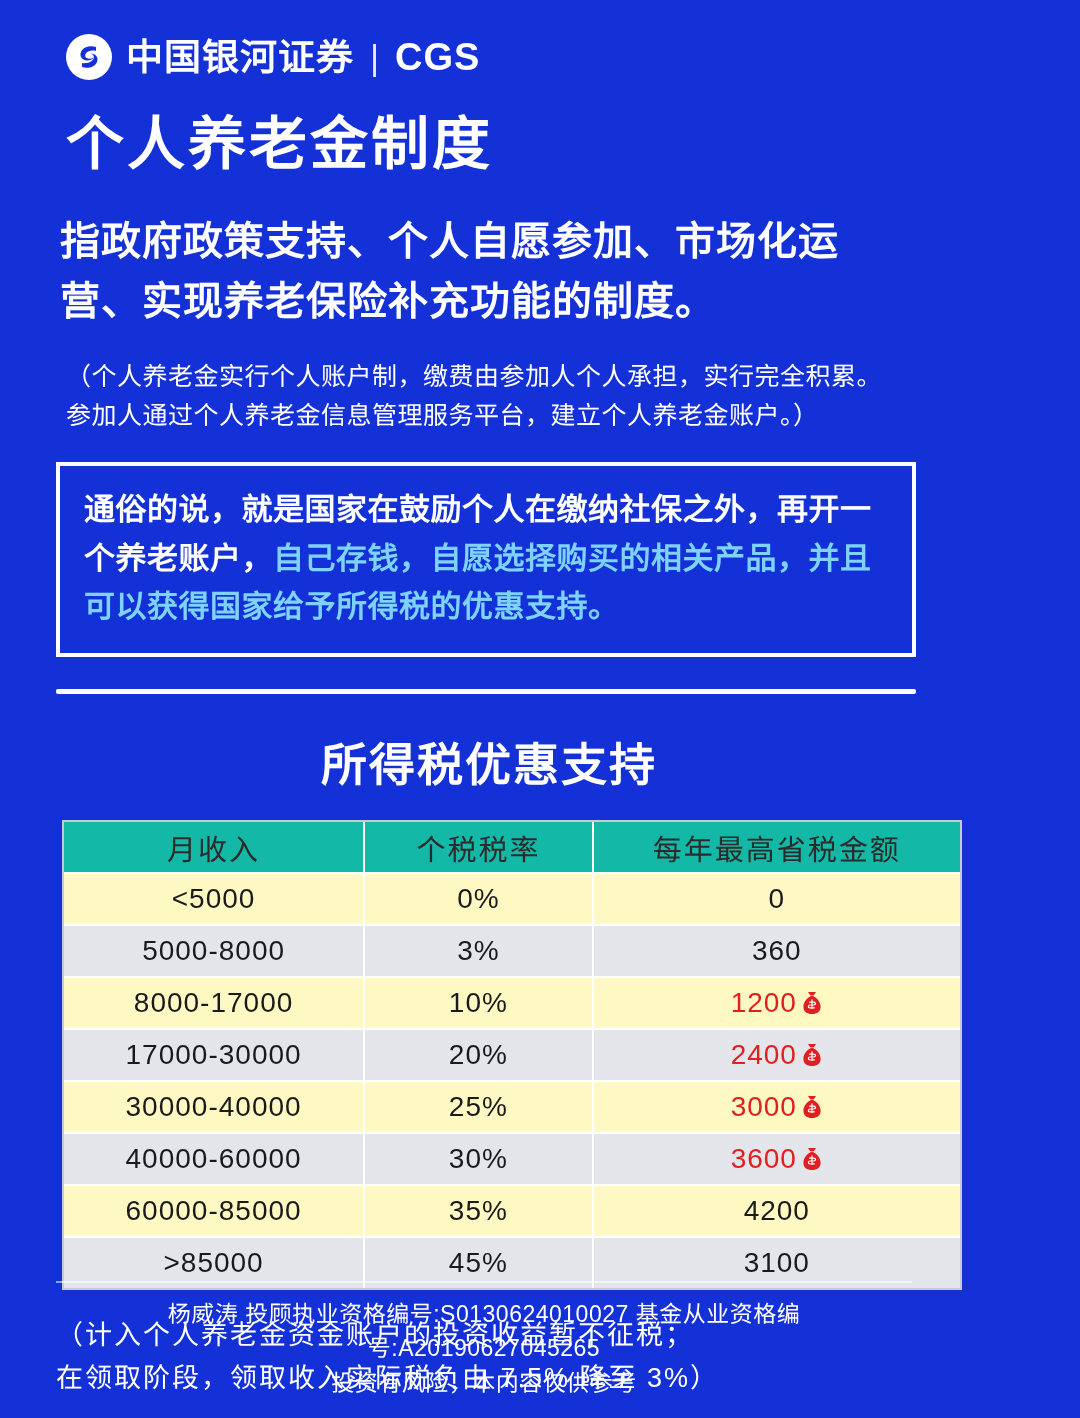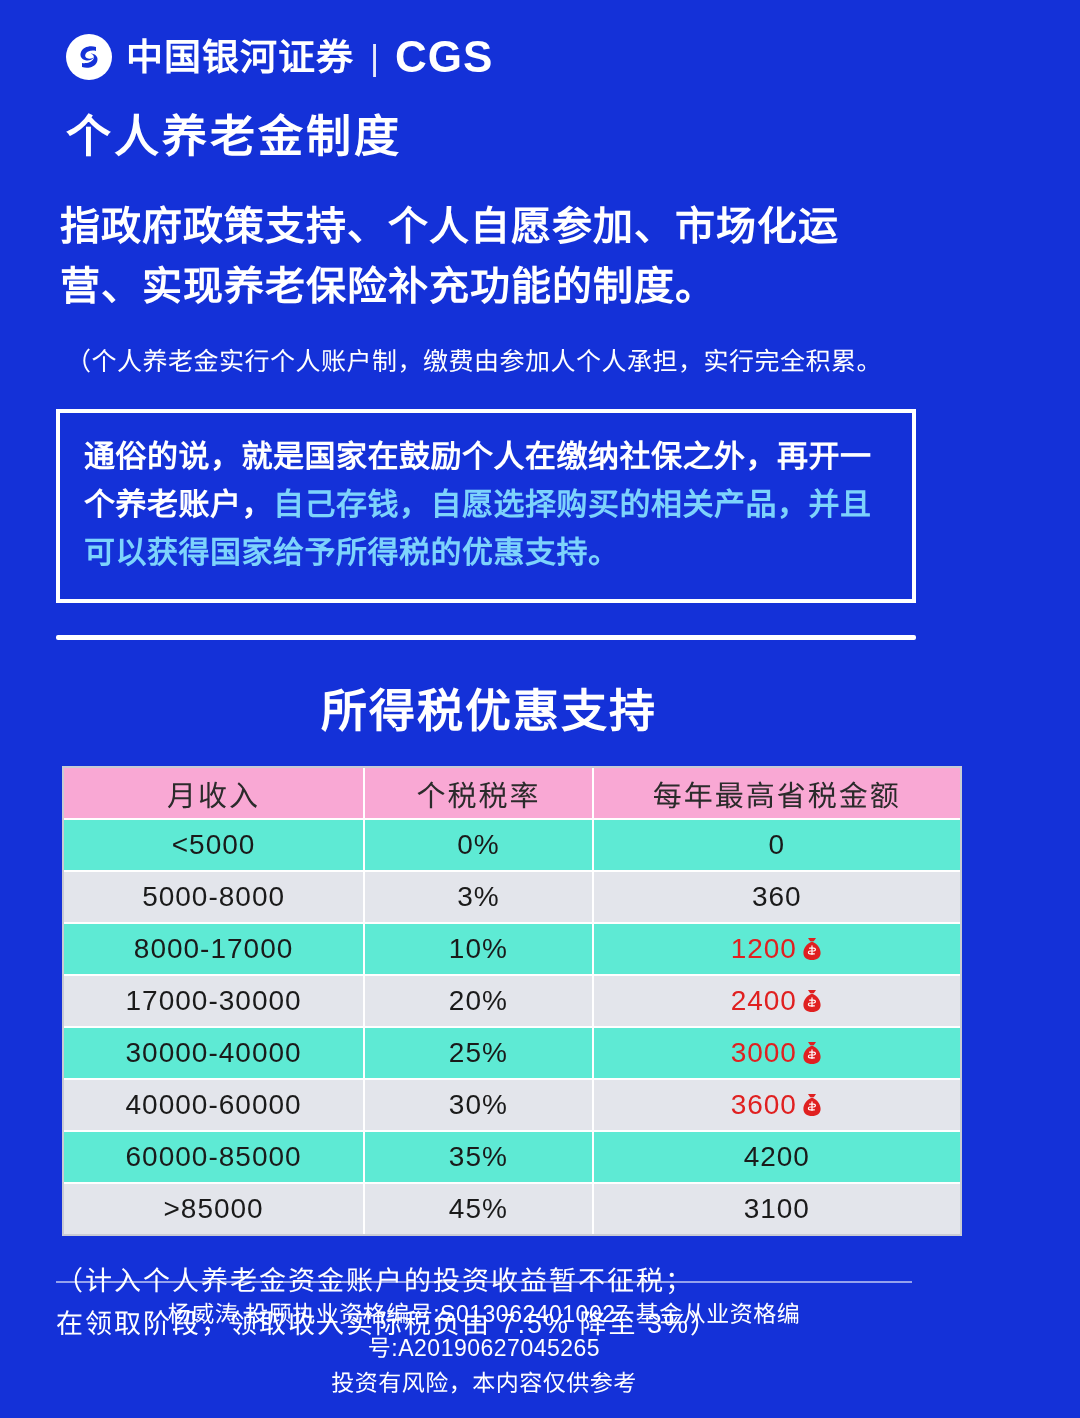--- a/index.html
+++ b/index.html
@@ -50,30 +50,30 @@
     line-height: 1;
   }
   .brand-sep {
     font-size: 35px;
     font-weight: 300;
     opacity: .9;
     margin: 0 2px;
     line-height: 1;
   }
   .brand-en {
-    font-size: 44px;
+    font-size: 38px;
     font-weight: bold;
     letter-spacing: 1px;
     line-height: 1;
   }
 
   
   .main-title {
     margin: 26px 0 0 10px;
-    font-size: 45px;
+    font-size: 58px;
     font-weight: bold;
     letter-spacing: 3px;
     line-height: 1.12;
   }
 
   
   .lead {
     margin: 34px 0 0 4px;
     font-size: 40px;
     font-weight: bold;
@@ -127,31 +127,31 @@
     width: 900px;
     border: 2px solid #c9cbd4;
     box-sizing: border-box;
   }
   table {
     border-collapse: collapse;
     width: 100%;
     table-layout: fixed;
   }
   thead th {
-    background: #f9a8d4;
+    background: #14b8a6;
     color: #2b2b2b;
     font-size: 29px;
     font-weight: normal;
     height: 48px;
     letter-spacing: 2px;
     border-right: 2px solid #ffffff;
   }
   thead th:last-child { border-right: none; }
   tbody td {
-    background: #5eead4;
+    background: #fef9c3;
     color: #1a1a1a;
     font-size: 28px;
     height: 48px;
     text-align: center;
     border-top: 2px solid #ffffff;
     border-right: 2px solid #ffffff;
     letter-spacing: 1px;
   }
   tbody td:last-child { border-right: none; }
   tbody tr:nth-child(even) td { background: #e3e5eb; }
@@ -210,20 +210,21 @@
     <span class="brand-sep">|</span>
     <span class="brand-en">CGS</span>
   </div>
 
   <h1 class="main-title">个人养老金制度</h1>
 
   <p class="lead">指政府政策支持、个人自愿参加、市场化运营、实现养老保险补充功能的制度。</p>
 
   <div class="note">
     <div>（个人养老金实行个人账户制，缴费由参加人个人承担，实行完全积累。</div>
+    <div>参加人通过个人养老金信息管理服务平台，建立个人养老金账户。）</div>
   </div>
 
   <div class="hl-box">
     <span>通俗的说，就是国家在鼓励个人在缴纳社保之外，再开一个养老账户，</span><span class="y">自己存钱，自愿选择购买的相关产品，并且可以获得国家给予所得税的优惠支持。</span>
   </div>
 
   <div class="divider"></div>
 
   <h2 class="section-title">所得税优惠支持</h2>
 

